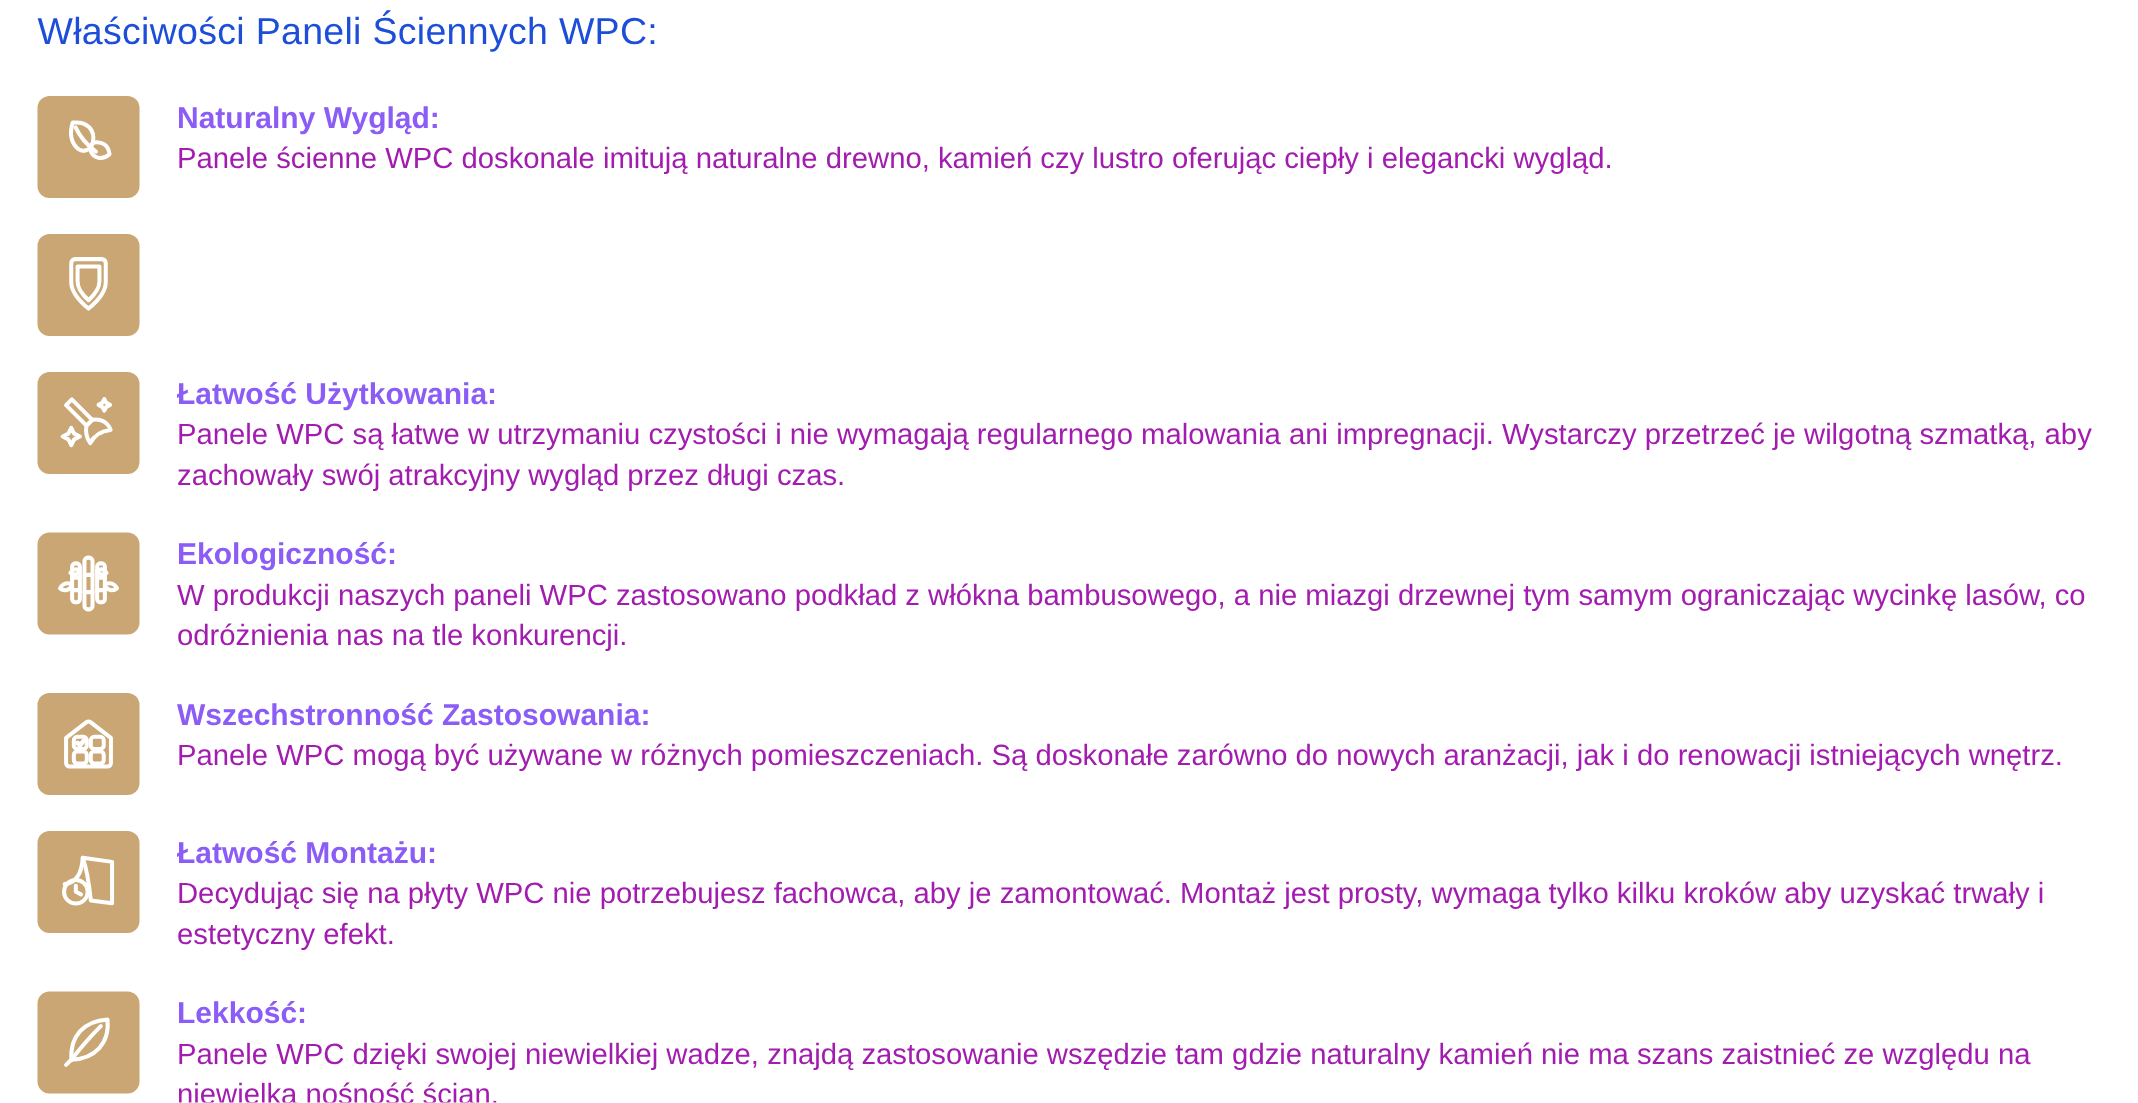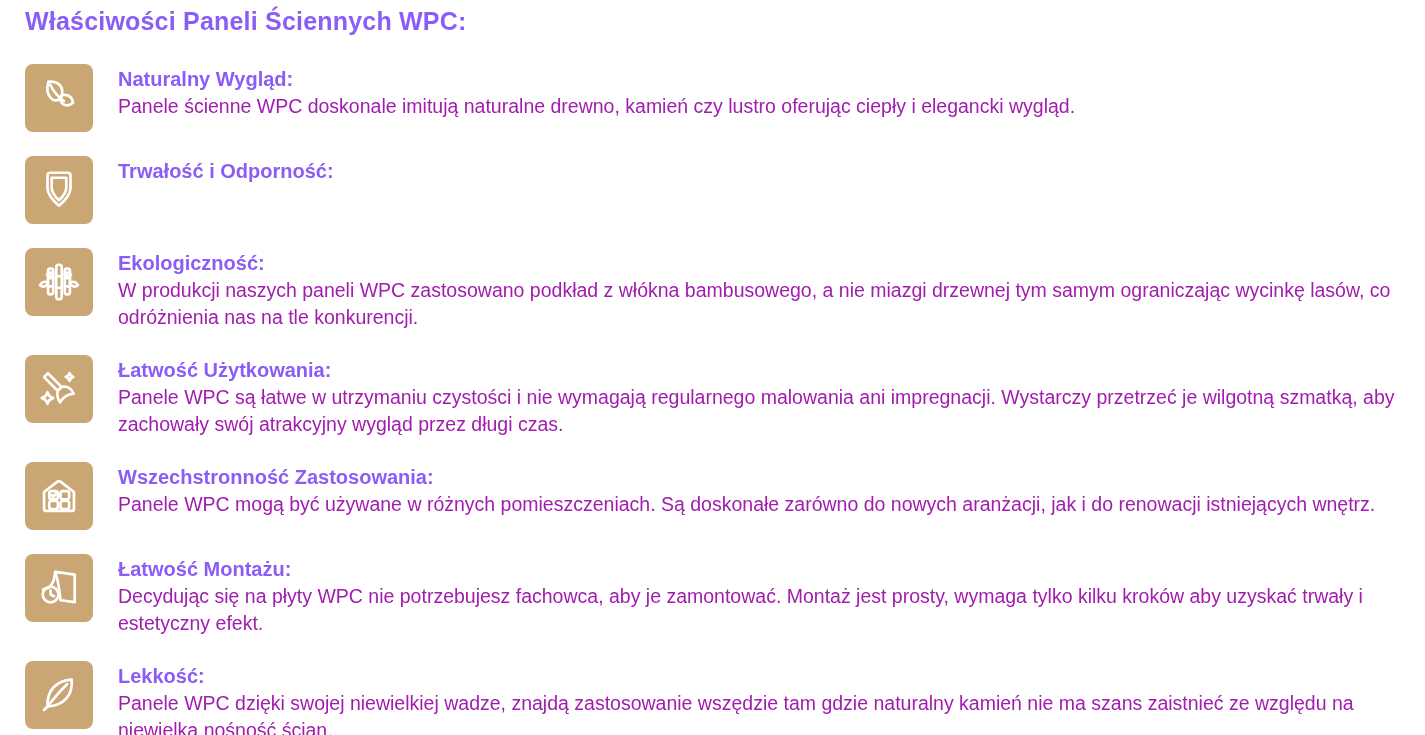--- a/index.html
+++ b/index.html
@@ -14,22 +14,22 @@
     overflow: hidden;
     box-sizing: border-box;
   }
   .page {
     padding: 6px 30px 0 25px;
   }
   .page-title {
     margin: 0 0 28px 0;
     font-size: 25px;
     line-height: 30px;
-    font-weight: 700;
-    color: #8b5cf6;
+    font-weight: 400;
+    color: #1d4ed8;
     letter-spacing: 0.2px;
   }
   .features {
     display: flex;
     flex-direction: column;
     gap: 24px;
   }
   .feature-row {
     display: flex;
     align-items: flex-start;
@@ -94,21 +94,37 @@
   <div class="feature-row">
     <div class="feature-icon-box">
       <span class="feature-icon">
             <svg viewBox="0 0 24 24" fill="none" stroke="#ffffff" stroke-width="1.4" stroke-linecap="round" stroke-linejoin="round">
               <path d="M6 4.4 C6 3.6 6.6 3 7.4 3 H16.6 C17.4 3 18 3.6 18 4.4 V11 C18 14.2 15 17.7 12 20.2 C9 17.7 6 14.2 6 11 Z"></path>
               <path d="M8.2 5.6 H15.8 V10.8 C15.8 13 13.9 15.6 12 17.3 C10.1 15.6 8.2 13 8.2 10.8 Z"></path>
             </svg>
           </span>
     </div>
     <div class="feature-text">
-      <p class="feature-heading">Trwałość i Odporność:</p>
+    </div>
+  </div>
+
+  <div class="feature-row">
+    <div class="feature-icon-box">
+      <span class="feature-icon">
+            <svg viewBox="0 0 24 24" fill="none" stroke="#ffffff" stroke-width="1.4" stroke-linecap="round" stroke-linejoin="round">
+              <path d="M4.2 5.8 L6.2 3.8 L13.3 10.9 L11.3 12.9 Z"></path>
+              <path d="M11.3 12.9 L13.3 10.9 C16.1 10.3 18.7 11.7 19.7 14.4 C16.6 14.7 14 16.3 12.6 19 C11.3 17.1 10.9 14.9 11.3 12.9 Z"></path>
+              <path d="M17.5 3.7 L18.2 5 L19.5 5.7 L18.2 6.4 L17.5 7.7 L16.8 6.4 L15.5 5.7 L16.8 5 Z"></path>
+              <path d="M6 13.7 L7 15.7 L9 16.7 L7 17.7 L6 19.7 L5 17.7 L3 16.7 L5 15.7 Z"></path>
+            </svg>
+          </span>
+    </div>
+    <div class="feature-text">
+      <p class="feature-heading">Łatwość Użytkowania:</p>
+      <p class="feature-body">Panele WPC są łatwe w utrzymaniu czystości i nie wymagają regularnego malowania ani impregnacji. Wystarczy przetrzeć je wilgotną szmatką, aby zachowały swój atrakcyjny wygląd przez długi czas.</p>
     </div>
   </div>
 
   <div class="feature-row">
     <div class="feature-icon-box">
       <span class="feature-icon">
             <svg viewBox="0 0 24 24" fill="none" stroke="#ffffff" stroke-width="1.4" stroke-linecap="round" stroke-linejoin="round">
               <rect x="10.6" y="3" width="2.8" height="18" rx="1.2"></rect>
               <line x1="10.6" y1="9" x2="13.4" y2="9"></line>
               <line x1="10.6" y1="15" x2="13.4" y2="15"></line>
@@ -128,37 +144,20 @@
     <div class="feature-text">
       <p class="feature-heading">Ekologiczność:</p>
       <p class="feature-body">W produkcji naszych paneli WPC zastosowano podkład z włókna bambusowego, a nie miazgi drzewnej tym samym ograniczając wycinkę lasów, co odróżnienia nas na tle konkurencji.</p>
     </div>
   </div>
 
   <div class="feature-row">
     <div class="feature-icon-box">
       <span class="feature-icon">
             <svg viewBox="0 0 24 24" fill="none" stroke="#ffffff" stroke-width="1.4" stroke-linecap="round" stroke-linejoin="round">
-              <path d="M4.2 5.8 L6.2 3.8 L13.3 10.9 L11.3 12.9 Z"></path>
-              <path d="M11.3 12.9 L13.3 10.9 C16.1 10.3 18.7 11.7 19.7 14.4 C16.6 14.7 14 16.3 12.6 19 C11.3 17.1 10.9 14.9 11.3 12.9 Z"></path>
-              <path d="M17.5 3.7 L18.2 5 L19.5 5.7 L18.2 6.4 L17.5 7.7 L16.8 6.4 L15.5 5.7 L16.8 5 Z"></path>
-              <path d="M6 13.7 L7 15.7 L9 16.7 L7 17.7 L6 19.7 L5 17.7 L3 16.7 L5 15.7 Z"></path>
-            </svg>
-          </span>
-    </div>
-    <div class="feature-text">
-      <p class="feature-heading">Łatwość Użytkowania:</p>
-      <p class="feature-body">Panele WPC są łatwe w utrzymaniu czystości i nie wymagają regularnego malowania ani impregnacji. Wystarczy przetrzeć je wilgotną szmatką, aby zachowały swój atrakcyjny wygląd przez długi czas.</p>
-    </div>
-  </div>
-
-  <div class="feature-row">
-    <div class="feature-icon-box">
-      <span class="feature-icon">
-            <svg viewBox="0 0 24 24" fill="none" stroke="#ffffff" stroke-width="1.4" stroke-linecap="round" stroke-linejoin="round">
               <path d="M4.2 9.9 L11.2 4.5 C11.7 4.1 12.3 4.1 12.8 4.5 L19.8 9.9 V18.6 C19.8 19.3 19.3 19.8 18.6 19.8 H5.4 C4.7 19.8 4.2 19.3 4.2 18.6 Z"></path>
               <rect x="6.9" y="9.5" width="4.5" height="4.2" rx="1.2"></rect>
               <rect x="12.8" y="9.5" width="4.5" height="4.2" rx="1.2"></rect>
               <rect x="6.9" y="14.6" width="4.5" height="4.2" rx="1.2"></rect>
               <rect x="12.8" y="14.6" width="4.5" height="4.2" rx="1.2"></rect>
               <path d="M8.2 11.6 L9 12.5 L10.3 10.9" stroke-width="1.6"></path>
             </svg>
           </span>
     </div>
     <div class="feature-text">

